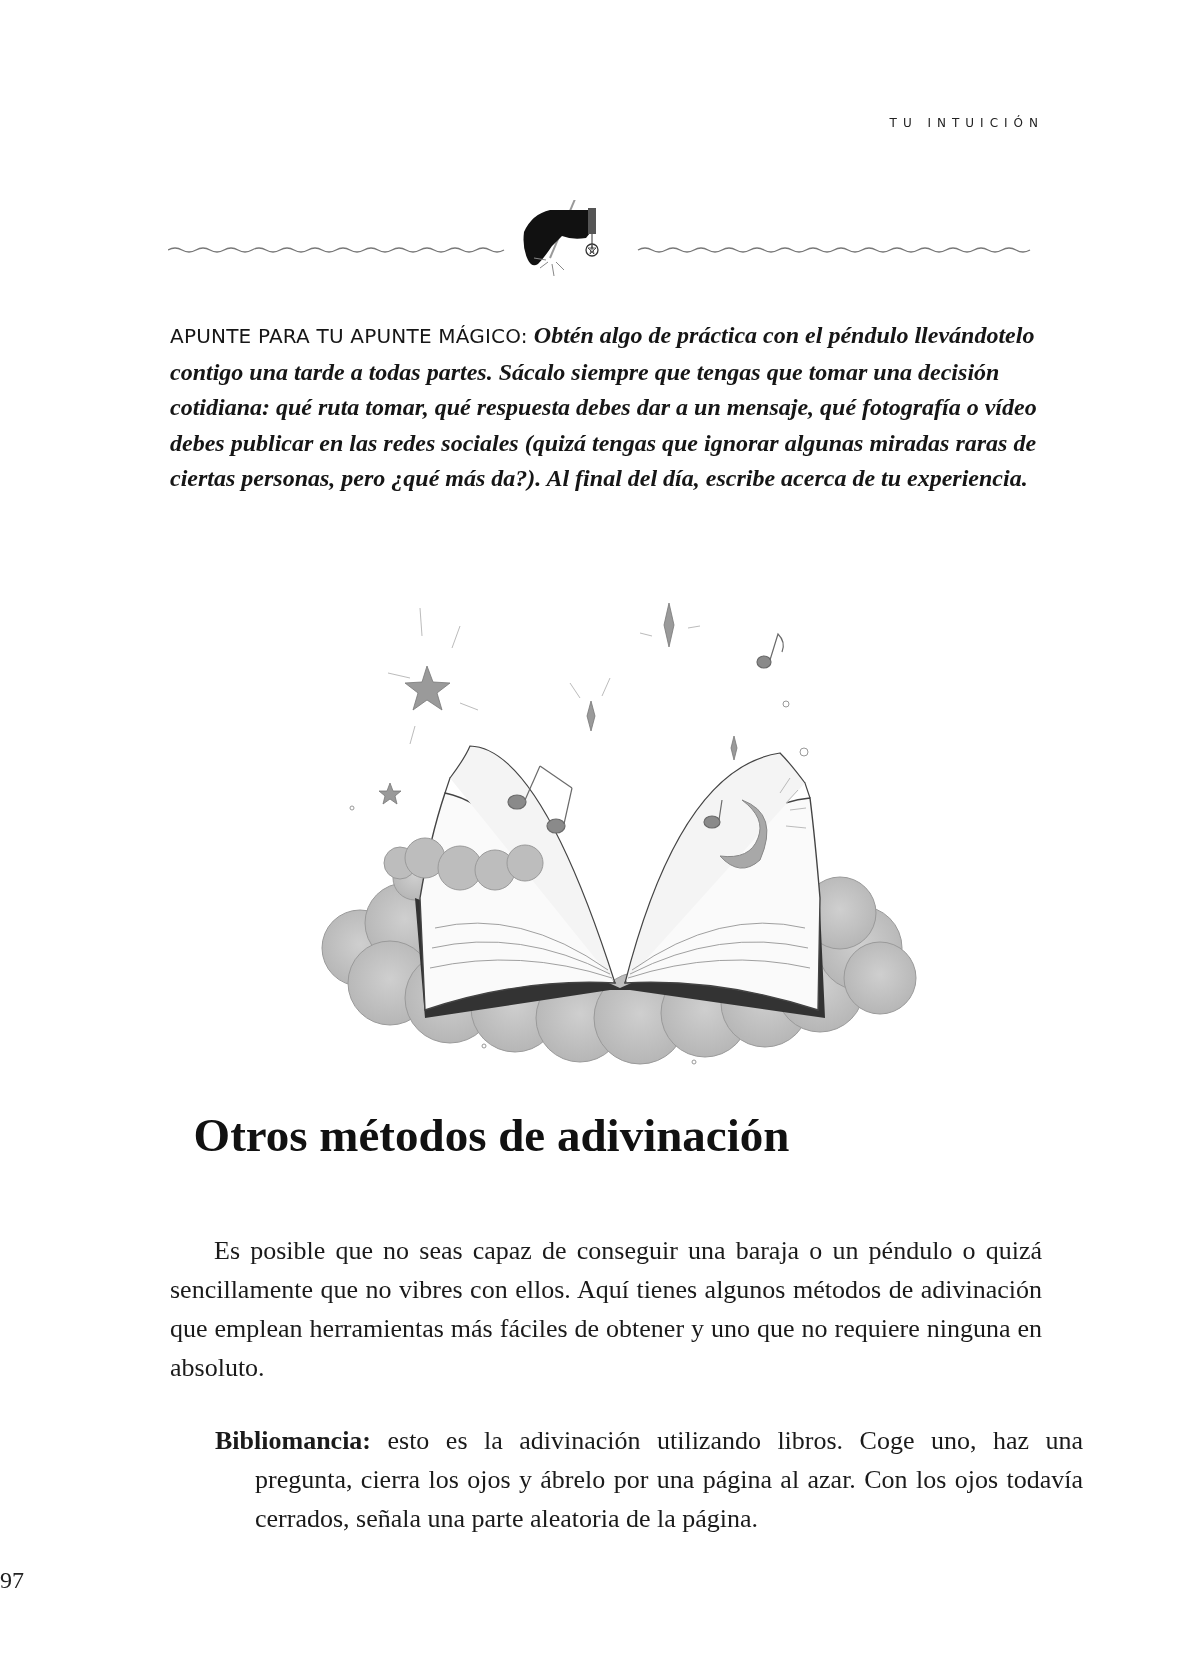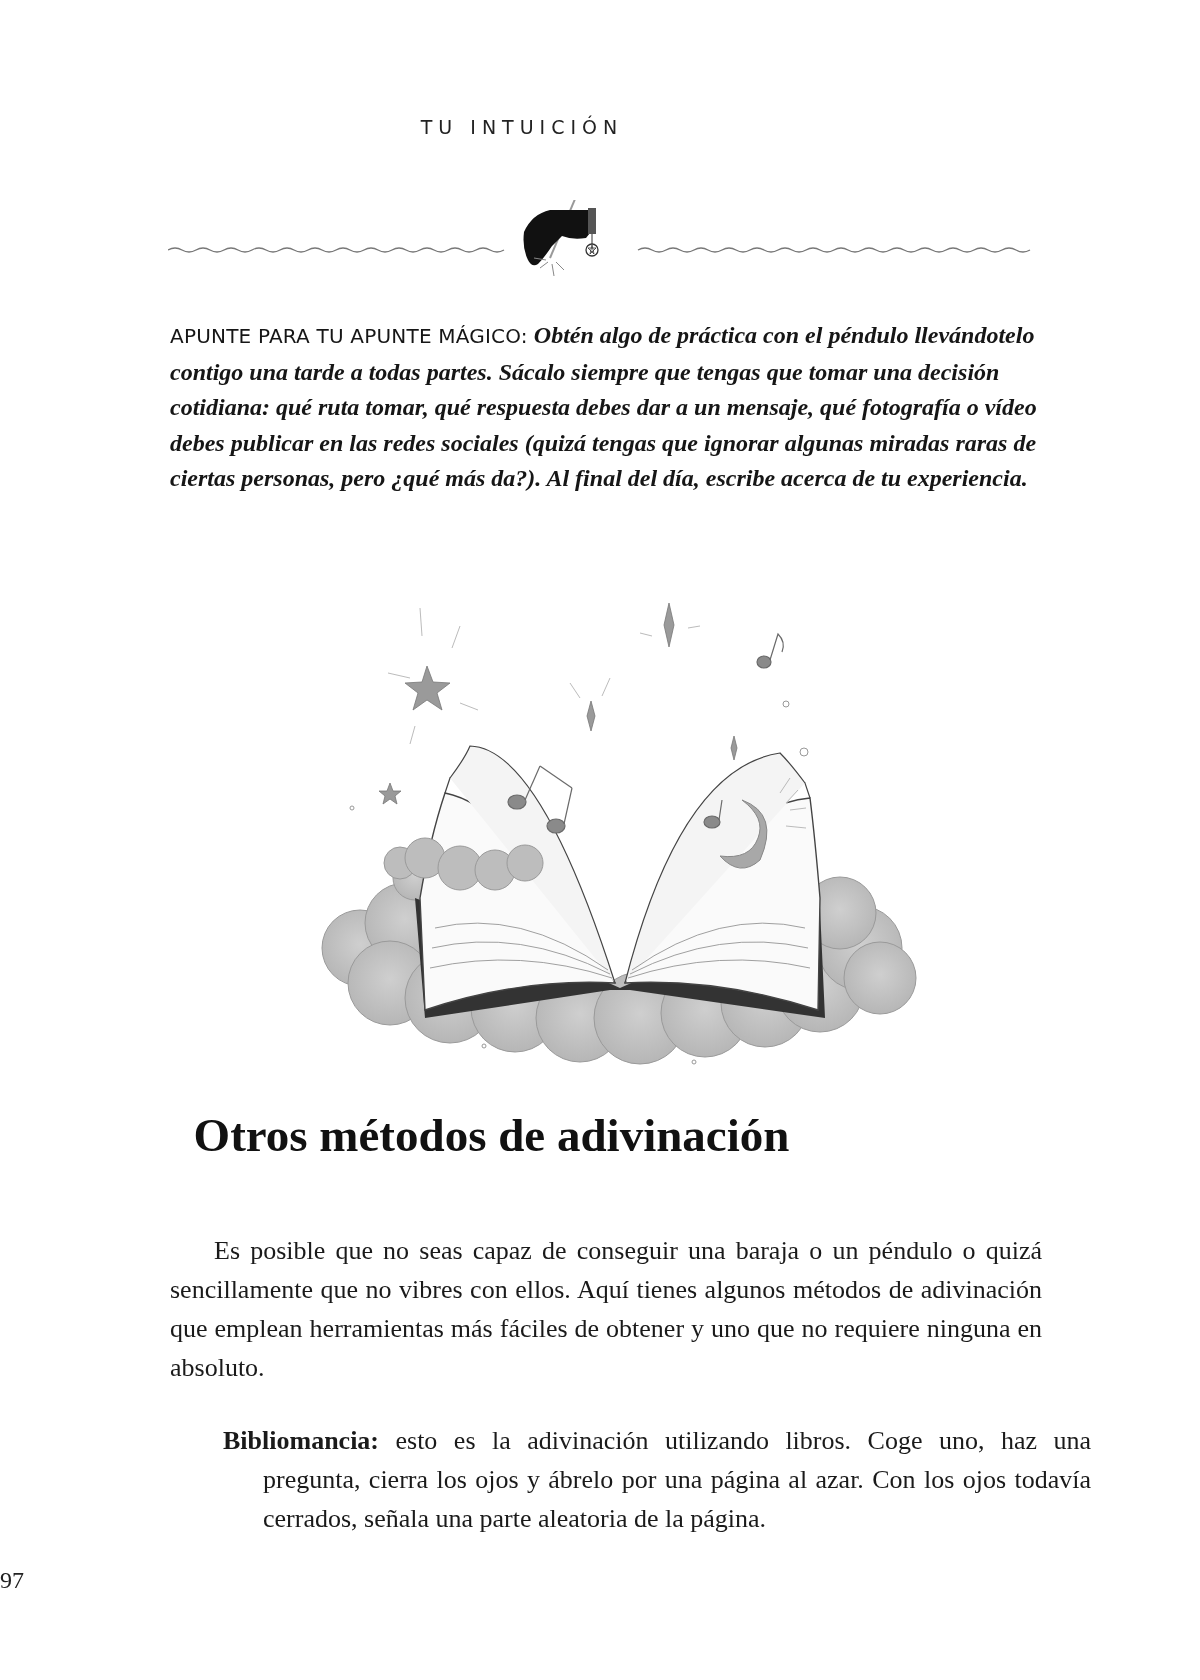--- a/index.html
+++ b/index.html
@@ -1,39 +1,39 @@
 <!DOCTYPE html>
 <html><head>
 <meta charset="utf-8">
 <style>
   html, body { margin: 0; padding: 0; background: #ffffff; }
   body { width: 1200px; height: 1680px; position: relative; overflow: hidden; color: #1a1a1a; }
   .running-head {
-    position: absolute; top: 116px; left: 0; width: 1044px; text-align: center;
-    font-family: "DejaVu Sans", sans-serif; font-size: 19px; letter-spacing: 6px; color: #222;
+    position: absolute; top: 116px; left: 0; width: 1044px; text-align: right;
+    font-family: "DejaVu Sans", sans-serif; font-size: 12px; letter-spacing: 6px; color: #222;
   }
   .divider { position: absolute; top: 200px; left: 168px; width: 870px; height: 110px; }
   .note {
     position: absolute; top: 318px; left: 170px; width: 870px;
     font-family: "Liberation Serif", serif; font-size: 24px; line-height: 35.5px; color: #161616;
   }
   .note .label { font-family: "DejaVu Sans", sans-serif; font-size: 20px; font-style: normal; letter-spacing: 0.2px; }
   .note .body { font-style: italic; font-weight: bold; text-align: right; }
   .illustration { position: absolute; top: 578px; left: 320px; width: 600px; height: 500px; }
   .section-title {
     position: absolute; top: 1108px; left: 0; width: 983px; text-align: center;
     font-family: "Liberation Serif", serif; font-weight: bold; font-size: 47px; color: #111;
   }
   .para {
     position: absolute; top: 1205px; left: 170px; width: 872px;
     font-family: "Liberation Serif", serif; font-size: 26px; line-height: 39px; color: #1a1a1a;
     text-indent: 44px; text-align: justify;
   }
   .entry {
-    position: absolute; top: 1395px; left: 223px; width: 828px;
+    position: absolute; top: 1395px; left: 215px; width: 828px;
     font-family: "Liberation Serif", serif; font-size: 26px; line-height: 39px; color: #1a1a1a;
     padding-left: 40px; text-indent: -40px; text-align: justify;
   }
   .entry .term { font-weight: bold; }
   .folio {
     position: absolute; top: 1567px; left: 0; width: 1200px; text-align: left;
     font-family: "Liberation Serif", serif; font-size: 24px; color: #222;
   }
 </style>
 </head>

